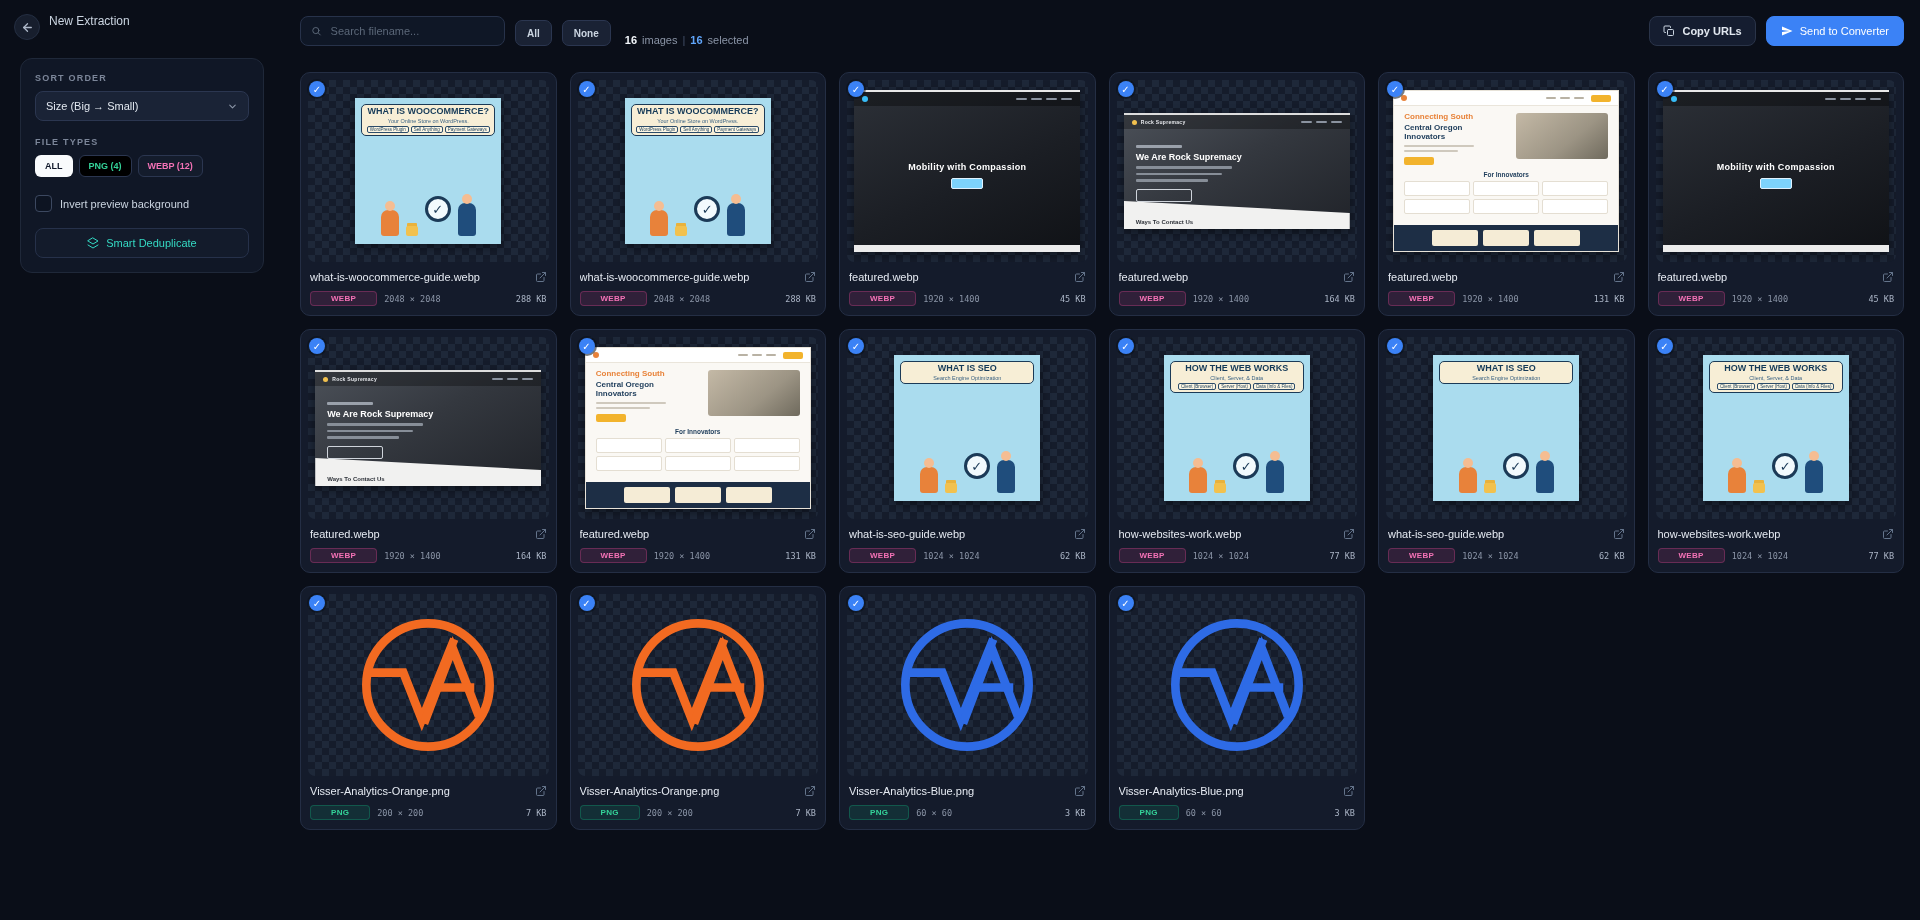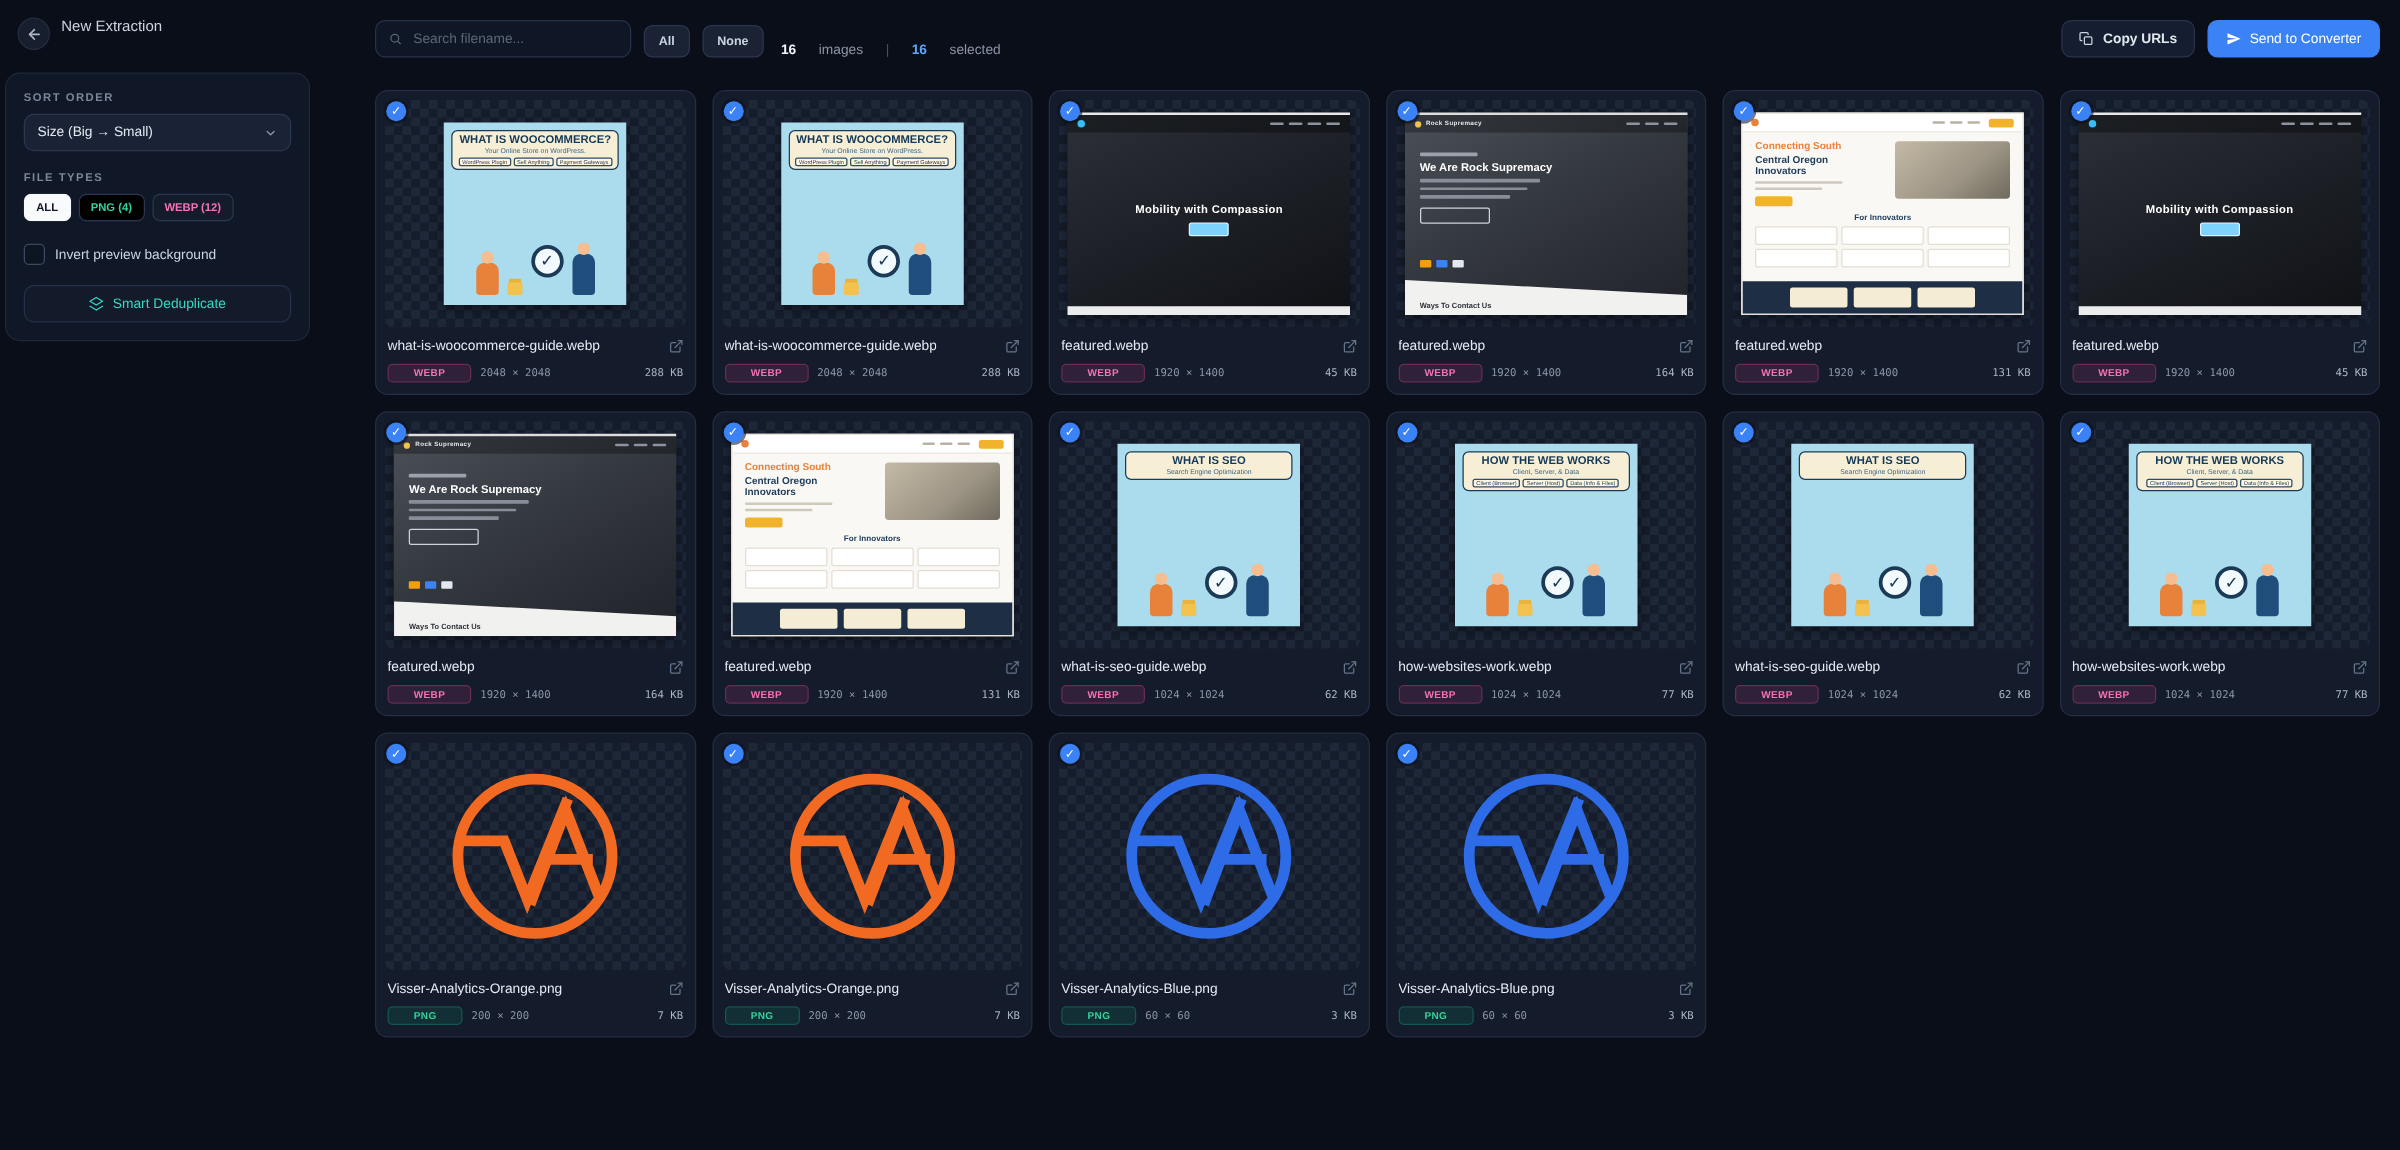--- a/index.html
+++ b/index.html
@@ -9,21 +9,21 @@
     background:#0a0e18;color:#e2e8f0;
     font-family:"Liberation Sans","DejaVu Sans",sans-serif;
   }
   
   .topbar{position:absolute;top:14px;left:14px;display:flex;align-items:flex-start;gap:9px;z-index:5}
   .back-btn{width:26px;height:26px;border-radius:50%;background:#171e2d;border:1px solid #242e42;
     display:flex;align-items:center;justify-content:center;cursor:pointer;padding:0}
   .page-title{font-size:12px;color:#cbd5e1}
 
   
-  .sidebar{position:absolute;left:4px;top:58px;width:244px;background:#101726;border:1px solid #1f2839;
+  .sidebar{position:absolute;left:20px;top:58px;width:244px;background:#101726;border:1px solid #1f2839;
     border-radius:12px;padding:14px;box-sizing:border-box}
   .sec-label{font-size:9px;font-weight:700;letter-spacing:1.2px;color:#7c8699;text-transform:uppercase}
   .mt16{margin-top:16px}
   .select{margin-top:8px;width:100%;height:30px;background:#1a2336;border:1px solid #2b3650;border-radius:8px;
     display:flex;align-items:center;justify-content:space-between;padding:0 10px;box-sizing:border-box;
     font-size:11px;color:#e2e8f0;cursor:pointer;font-family:inherit}
   .filters{display:flex;gap:6px;margin-top:8px}
   .fbtn{height:22px;padding:0 9px;border-radius:6px;font-size:9px;font-weight:700;display:flex;align-items:center;
     border:1px solid transparent;cursor:pointer;background:transparent;font-family:inherit}
   .fbtn.all{background:#f8fafc;color:#0f172a}
@@ -36,21 +36,21 @@
 
   
   .main{position:absolute;left:300px;top:16px;right:16px}
   .toolbar{display:flex;align-items:flex-end;gap:10px}
   .search{width:205px;height:30px;background:#0f1726;border:1px solid #27324a;border-radius:8px;
     display:flex;align-items:center;gap:7px;padding:0 10px;box-sizing:border-box}
   .search input{background:transparent;border:none;outline:none;color:#cbd5e1;font-size:11px;width:100%;font-family:inherit}
   .search input::placeholder{color:#5b6778}
   .tbtn{height:26px;padding:0 11px;background:#1a2234;border:1px solid #2b3650;border-radius:7px;font-size:10px;
     color:#cbd5e1;cursor:pointer;display:flex;align-items:center;font-family:inherit;font-weight:600}
-  .count{font-size:11px;color:#8b95a7;display:flex;gap:18px;align-items:center;margin-left:4px}
+  .count{font-size:11px;color:#8b95a7;display:flex;gap:5px;align-items:center;margin-left:4px}
   .count b{color:#f1f5f9;font-weight:700}
   .count .sel{color:#60a5fa;font-weight:700}
   .sep{color:#44506a}
   .spacer{flex:1}
   .copy-btn{height:30px;padding:0 13px;background:#151d30;border:1px solid #2a3449;border-radius:8px;
     display:flex;align-items:center;gap:7px;font-size:11px;font-weight:600;color:#e2e8f0;cursor:pointer;font-family:inherit}
   .send-btn{height:30px;padding:0 14px;background:#3b82f6;border:1px solid #3b82f6;border-radius:8px;
     display:flex;align-items:center;gap:7px;font-size:11px;font-weight:400;color:#fff;cursor:pointer;font-family:inherit}
 
   
@@ -102,21 +102,21 @@
   .dotc{width:6px;height:6px;border-radius:50%;background:#38bdf8}
   .mdash{width:11px;height:2px;background:#8b93a0;border-radius:1px}
   .mini-nav .mdash:nth-child(2){margin-left:auto}
   .mini-nav.gray .mdash:nth-child(3){margin-left:auto}
   .hero-center{flex:1;display:flex;flex-direction:column;align-items:center;justify-content:center;gap:6px}
   .hero-title{font-size:9px;font-weight:600;color:#fff;letter-spacing:.3px}
   .hero-btn{width:30px;height:9px;border-radius:2px;background:#7dd3fc;border:1px solid #e0f2fe}
   .bottom-strip{height:7px;background:#ececec}
 
   
-  .site-gray{width:226px;height:162px;background:linear-gradient(150deg,#4b5058 0%,#34383f 45%,#202329 100%);
+  .site-gray{width:226px;height:116px;background:linear-gradient(150deg,#4b5058 0%,#34383f 45%,#202329 100%);
     position:relative;border-top:2px solid #ddd;overflow:hidden;box-sizing:border-box}
   .mini-nav.gray{background:rgba(0,0,0,.3)}
   .dot-y{width:5px;height:5px;border-radius:50%;background:#f2c14e}
   .nav-name{font-size:5px;color:#e5e7eb;font-weight:700;letter-spacing:.3px;white-space:nowrap}
   .rock-block{position:absolute;left:12px;top:30px;display:flex;flex-direction:column;gap:4px}
   .cap-dash{width:46px;height:3px;background:#9aa1ab;border-radius:1px}
   .rock-title{font-size:9px;font-weight:800;color:#fff;width:118px;line-height:1.15}
   .line{height:2.5px;background:#878e98;border-radius:1px;display:block}
   .l1{width:96px}.l2{width:86px}.l3{width:72px}
   .outline-btn{width:54px;height:11px;border:1px solid #cfd4db;border-radius:2px;margin-top:3px;display:block}

